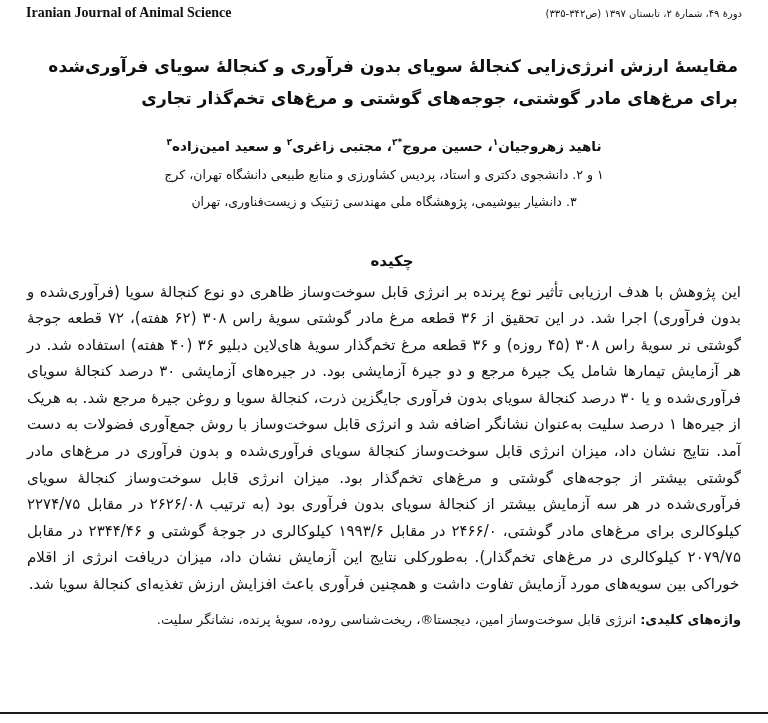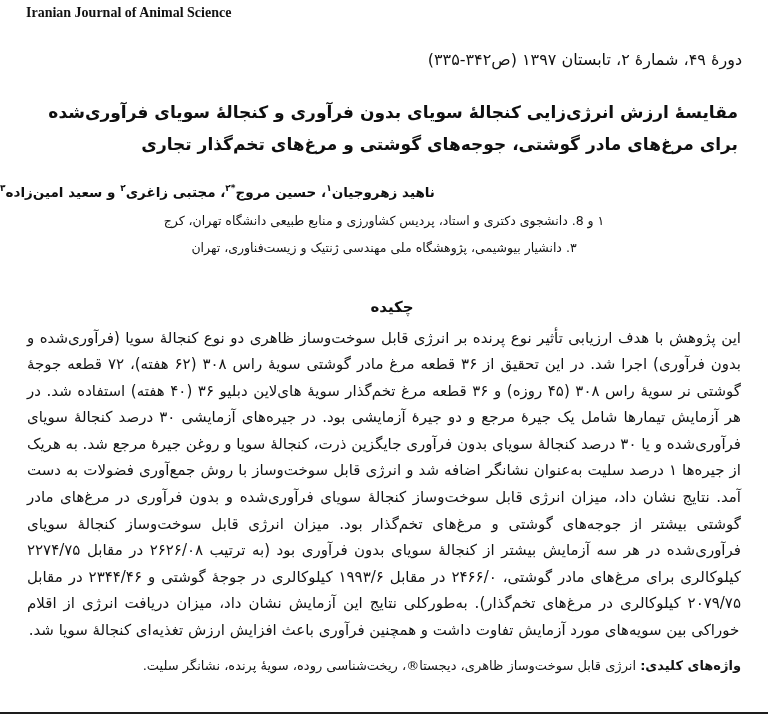--- a/index.html
+++ b/index.html
@@ -28,34 +28,34 @@
     line-height:16.5px;
     color:#121212;
   }
   .header-en .jt{font-weight:bold;font-size:14px;}
   .header-fa{
     direction:rtl;
     text-align:right;
     color:#121212;
   }
   .header-fa .jt{font-weight:bold;font-size:13.5px;line-height:19px;}
-  .header-fa .ji{font-size:16px;line-height:18px;margin-top:46px;}
+  .header-fa .ji{font-size:10px;line-height:18px;}
   
   .article-title{
     direction:rtl;
     text-align:right;
     font-weight:bold;
     font-size:17px;
     line-height:32px;
     margin:27px 30px 0 30px;
     color:#101010;
   }
   .authors-line{
     direction:rtl;
-    text-align:left;
+    text-align:center;
     font-weight:bold;
     font-size:13.5px;
     margin-top:23px;
     color:#101010;
   }
   .authors-line sup{font-size:9px;font-weight:bold;}
   .affiliations{
     direction:rtl;
     text-align:center;
     font-size:12.5px;
@@ -109,27 +109,27 @@
     <div class="header-fa">
       <div class="ji">دورۀ ۴۹، شمارۀ ۲، تابستان ۱۳۹۷ (ص۳۴۲-۳۳۵)</div>
     </div>
   </header>
 
   <h1 class="article-title">مقایسۀ ارزش انرژی‌زایی کنجالۀ سویای بدون فرآوری و کنجالۀ سویای فرآوری‌شده برای مرغ‌های مادر گوشتی، جوجه‌های گوشتی و مرغ‌های تخم‌گذار تجاری</h1>
 
   <div class="authors-line"><span>ناهید زهروجیان</span><sup>۱</sup>، <span>حسین مروج</span><sup>*۲</sup>، <span>مجتبی زاغری</span><sup>۲</sup> و <span>سعید امین‌زاده</span><sup>۳</sup></div>
 
   <div class="affiliations">
-    <div>۱ و 8. دانشجوی دکتری و استاد، پردیس کشاورزی و منابع طبیعی دانشگاه تهران، کرج</div>
+    <div>۱ و ۲. دانشجوی دکتری و استاد، پردیس کشاورزی و منابع طبیعی دانشگاه تهران، کرج</div>
     <div>۳. دانشیار بیوشیمی، پژوهشگاه ملی مهندسی ژنتیک و زیست‌فناوری، تهران</div>
   </div>
 
   <h2 class="abstract-heading">چکیده</h2>
 
   <p class="abstract-text">این پژوهش با هدف ارزیابی تأثیر نوع پرنده بر انرژی قابل سوخت‌وساز ظاهری دو نوع کنجالۀ سویا (فرآوری‌شده و بدون فرآوری) اجرا شد. در این تحقیق از ۳۶ قطعه مرغ مادر گوشتی سویۀ راس ۳۰۸ (۶۲ هفته)، ۷۲ قطعه جوجۀ گوشتی نر سویۀ راس ۳۰۸ (۴۵ روزه) و ۳۶ قطعه مرغ تخم‌گذار سویۀ های‌لاین دبلیو ۳۶ (۴۰ هفته) استفاده شد. در هر آزمایش تیمارها شامل یک جیرۀ مرجع و دو جیرۀ آزمایشی بود. در جیره‌های آزمایشی ۳۰ درصد کنجالۀ سویای فرآوری‌شده و یا ۳۰ درصد کنجالۀ سویای بدون فرآوری جایگزین ذرت، کنجالۀ سویا و روغن جیرۀ مرجع شد. به هریک از جیره‌ها ۱ درصد سلیت به‌عنوان نشانگر اضافه شد و انرژی قابل سوخت‌وساز با روش جمع‌آوری فضولات به دست آمد. نتایج نشان داد، میزان انرژی قابل سوخت‌وساز کنجالۀ سویای فرآوری‌شده و بدون فرآوری در مرغ‌های مادر گوشتی بیشتر از جوجه‌های گوشتی و مرغ‌های تخم‌گذار بود. میزان انرژی قابل سوخت‌وساز کنجالۀ سویای فرآوری‌شده در هر سه آزمایش بیشتر از کنجالۀ سویای بدون فرآوری بود (به ترتیب ۲۶۲۶/۰۸ در مقابل ۲۲۷۴/۷۵ کیلوکالری برای مرغ‌های مادر گوشتی، ۲۴۶۶/۰ در مقابل ۱۹۹۳/۶ کیلوکالری در جوجۀ گوشتی و ۲۳۴۴/۴۶ در مقابل ۲۰۷۹/۷۵ کیلوکالری در مرغ‌های تخم‌گذار). به‌طورکلی نتایج این آزمایش نشان داد، میزان دریافت انرژی از اقلام خوراکی بین سویه‌های مورد آزمایش تفاوت داشت و همچنین فرآوری باعث افزایش ارزش تغذیه‌ای کنجالۀ سویا شد.</p>
 
   <p class="keywords-line">
-    <span class="keywords-label">واژه‌های کلیدی:</span><span> انرژی قابل سوخت‌وساز ظاهری، دیجستا®، ریخت‌شناسی روده، سویۀ پرنده، نشانگر سلیت.</span>
+    <span class="keywords-label">واژه‌های کلیدی:</span><span> انرژی قابل سوخت‌وساز امین، دیجستا®، ریخت‌شناسی روده، سویۀ پرنده، نشانگر سلیت.</span>
   </p>
 
   <div class="bottom-rule"></div>
 
 </div>
 
 </body></html>

